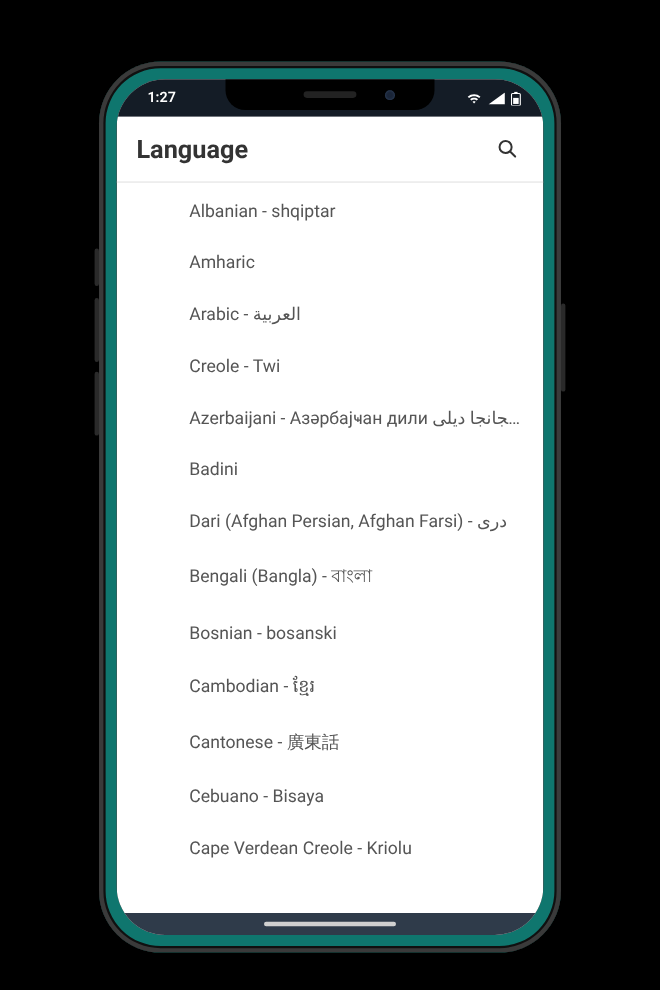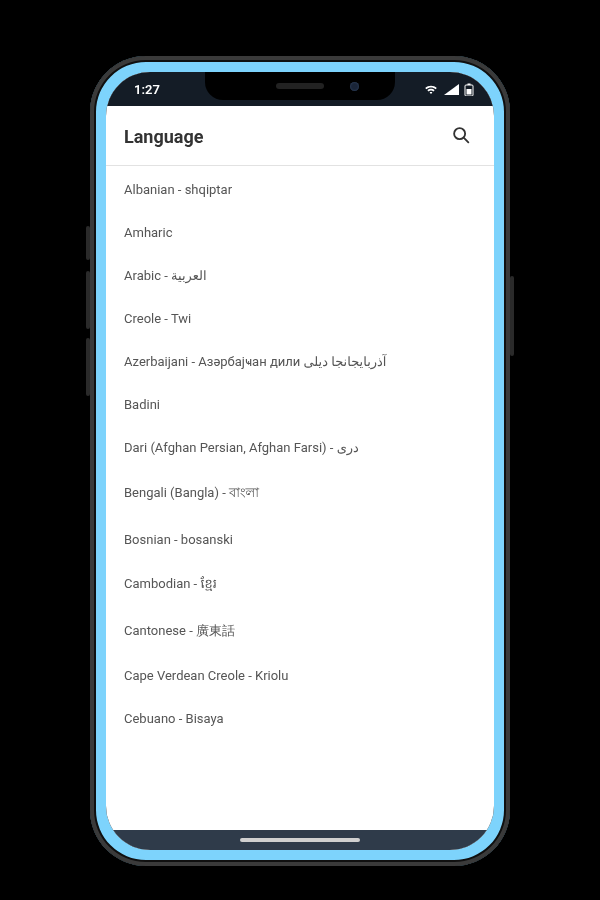--- a/index.html
+++ b/index.html
@@ -22,21 +22,21 @@
     overflow:hidden;
     position:relative;
   }
   
   .phone{
     position:absolute;
     left:90px;
     top:56px;
     width:420px;
     height:810px;
-    background:#7dd3fc;
+    background:#0f766e;
     border-radius:56px;
     box-shadow:
       inset 0 0 0 4px #3a3a3a,
       inset 0 0 0 6px #101010;
     padding:16px;
   }
   .phone-inner{
     width:100%;
     height:100%;
     background:#000;
@@ -96,42 +96,43 @@
   .wifi-icon,.signal-icon,.battery-icon{display:inline-flex;}
   
   .appbar{
     display:flex;
     align-items:center;
     justify-content:space-between;
     padding:14px 18px 12px 18px;
     border-bottom:1px solid var(--divider);
   }
   .appbar-title{
-    font-size:18px;
+    font-size:23px;
     font-weight:700;
     color:var(--text-dark);
   }
   .search-btn{
     background:none;border:none;padding:4px;cursor:pointer;
     display:flex;align-items:center;justify-content:center;
   }
   
   .list{
     flex:1;
     overflow:hidden;
     padding:2px 0 0 0;
   }
   .list-item{
     padding:14px 18px;
-    font-size:13px;
+    font-size:16px;
     color:var(--text-muted);
     cursor:pointer;
     white-space:nowrap;
     overflow:hidden;
     text-overflow:ellipsis;
+    margin-left:48px;
   }
   
   .navbar{
     height:20px;
     background:var(--nav-bg);
     display:flex;
     align-items:center;
     justify-content:center;
   }
   .nav-pill{
@@ -206,22 +207,22 @@
           <div class="list-item">Amharic</div>
           <div class="list-item">Arabic - العربية</div>
           <div class="list-item">Creole - Twi</div>
           <div class="list-item">Azerbaijani - Азәрбајҹан дили آذربایجانجا دیلی</div>
           <div class="list-item">Badini</div>
           <div class="list-item">Dari (Afghan Persian, Afghan Farsi) - درى</div>
           <div class="list-item">Bengali (Bangla) - বাংলা</div>
           <div class="list-item">Bosnian - bosanski</div>
           <div class="list-item">Cambodian - ខ្មែរ</div>
           <div class="list-item">Cantonese - 廣東話</div>
+          <div class="list-item">Cebuano - Bisaya</div>
           <div class="list-item">Cape Verdean Creole - Kriolu</div>
-          <div class="list-item">Cebuano - Bisaya</div>
         </div>
 
       <div class="navbar">
         <div class="nav-pill"></div>
       </div>
 
     </div>
   </div>
 </div>
 

